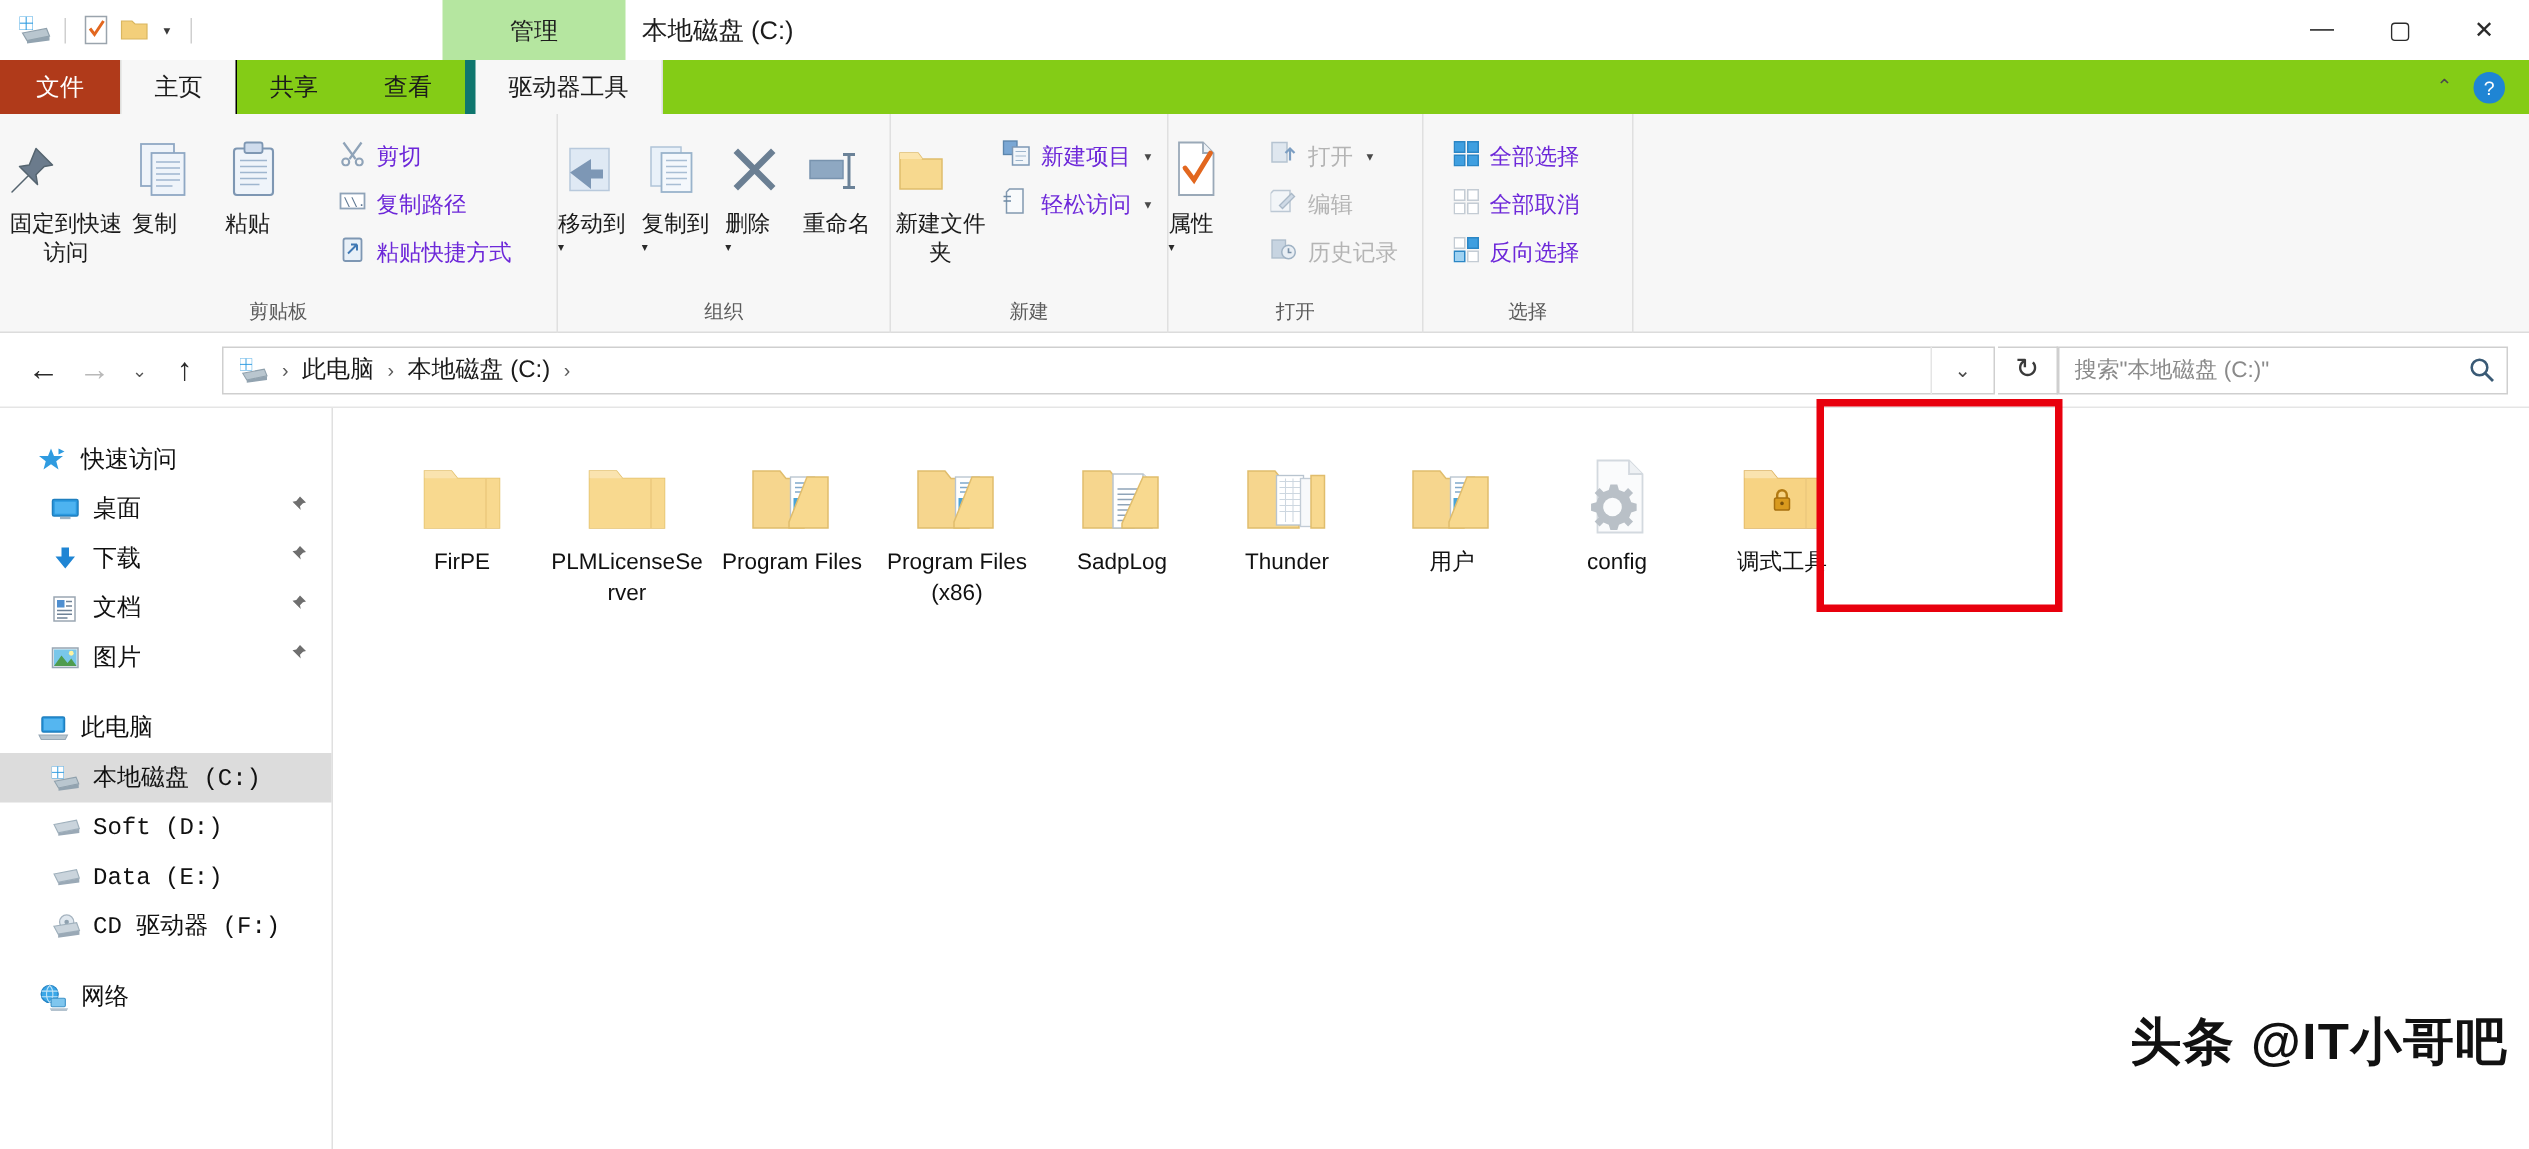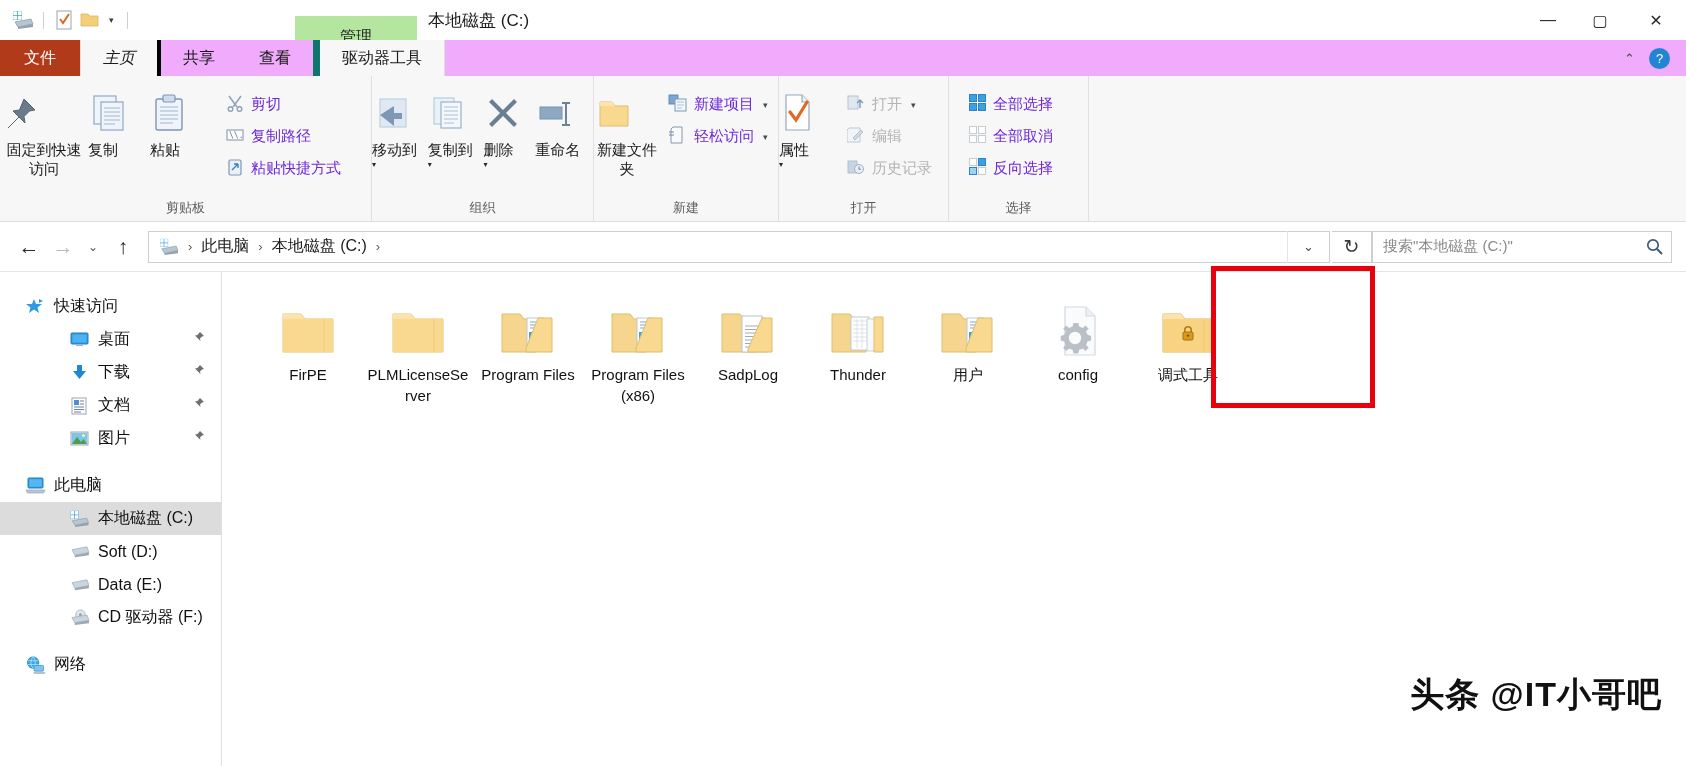--- a/index.html
+++ b/index.html
@@ -14,38 +14,38 @@
   
   .titlebar {
     position:absolute; top:0; left:0; width:1686px; height:40px;
     background:#ffffff; display:flex; align-items:center;
   }
   .qat { display:flex; align-items:center; height:40px; padding-left:10px; gap:0px; }
   .qat-ico { width:26px; height:26px; display:flex; align-items:center; justify-content:center; }
   .qat-sep { width:1px; height:17px; background:#cfcfcf; margin:0 7px; }
   .qat-caret { font-size:9px; color:#3a3a3a; padding:0 6px; }
 
-  .ctx-tab-wrap { position:absolute; left:295px; top:16px; width:122px; height:40px;
+  .ctx-tab-wrap { position:absolute; left:295px; top:0; width:122px; height:40px;
     background:#b5e6a0; display:flex; align-items:flex-end; justify-content:center; }
   .ctx-tab-wrap span { font-size:16px; color:#1d1d1d; padding-bottom:8px; }
 
   .win-title { position:absolute; left:428px; top:9px; font-size:17px; color:#1b1b1b; }
 
   .caption-btns { position:absolute; right:0; top:0; display:flex; height:40px; }
   .cap-btn { width:52px; height:40px; display:flex; align-items:center; justify-content:center;
     font-size:16px; color:#2b2b2b; }
   .cap-btn.close { width:60px; }
 
   
   .tabstrip { position:absolute; top:40px; left:0; width:1686px; height:36px;
-    background:#f0abfc; display:flex; align-items:stretch; }
+    background:#84cc16; display:flex; align-items:stretch; }
   .tab { display:flex; align-items:center; justify-content:center; font-size:16px;
     color:#1b1b1b; padding:0 22px; }
   .tab.file { background:#b03a1a; color:#fff; width:80px; padding:0; }
-  .tab.active { background:#f7f7f7; border-left:1px solid #dededc; border-right:4px solid #000000;font-style:italic; }
+  .tab.active { background:#f7f7f7; border-left:1px solid #dededc; border-right:1px solid #000000; }
   .tab.ctx-active { background:#f7f7f7; border-left:7px solid #0f766e; border-right:1px solid #dededc; }
   .tabstrip-right { margin-left:auto; display:flex; align-items:center; gap:14px; padding-right:16px; }
   .chev-up { font-size:13px; color:#4a4a4a; }
   .help-circle { width:21px; height:21px; border-radius:50%; background:#1f85d4; color:#fff;
     font-size:13px; display:flex; align-items:center; justify-content:center; }
 
   
   .ribbon { position:absolute; top:76px; left:0; width:1686px; height:146px;
     background:#f7f7f7; border-bottom:1px solid #dcdcdc; display:flex; }
   .rgroup { position:relative; height:146px; display:flex; flex-direction:column;
@@ -87,37 +87,37 @@
     display:flex; align-items:center; justify-content:space-between; padding:0 8px 0 10px; }
   .search-ph { font-size:15px; color:#8a8a8a; }
 
   
   .sidebar { position:absolute; top:272px; left:0; width:222px; height:494px;
     background:#fff; border-right:1px solid #e0e0e0; padding-top:18px; }
   .side-item { height:33px; display:flex; align-items:center; position:relative; }
   .side-item .sico { width:22px; display:flex; align-items:center; justify-content:center; margin-right:8px; }
   .side-item .slab { font-size:16px; color:#111; }
   .side-item.lvl0 { padding-left:24px; }
-  .side-item.lvl1 { padding-left:68px; }
+  .side-item.lvl1 { padding-left:32px;font-family:Liberation Mono, monospace; }
   .side-item.sel { background:#dcdcdc; }
   .pin-mark { position:absolute; right:16px; font-size:14px; color:#6f6f6f; }
   .side-gap { height:14px; }
 
   
   .content { position:absolute; top:272px; left:223px; width:1463px; height:494px; background:#fff; }
   .icon-grid { display:flex; flex-wrap:wrap; padding:14px 0 0 30px; }
   .item { width:110px; display:flex; flex-direction:column; align-items:center; padding-top:8px; }
   .item .iwrap { height:64px; display:flex; align-items:flex-end; justify-content:center; }
   .item .ilabel { font-size:15px; color:#111; text-align:center; line-height:21px; margin-top:6px;
      width:104px; word-wrap:break-word; }
 
   .highlight-box { position:absolute; left:1211px; top:266px; width:164px; height:142px;
     border:5px solid #e8000d; pointer-events:none; }
 
-  .watermark { position:absolute; right:24px; bottom:48px; font-size:34px; font-weight:bold;
+  .watermark { position:absolute; right:14px; bottom:48px; font-size:34px; font-weight:bold;
     color:#111; letter-spacing:1px; }
 
   .topstrip { position:absolute; top:0; right:28px; width:46px; height:5px; display:flex; }
   .topstrip i { flex:1; height:5px; }
 </style>
 </head>
 <body>
 
 <div class="window">
 

